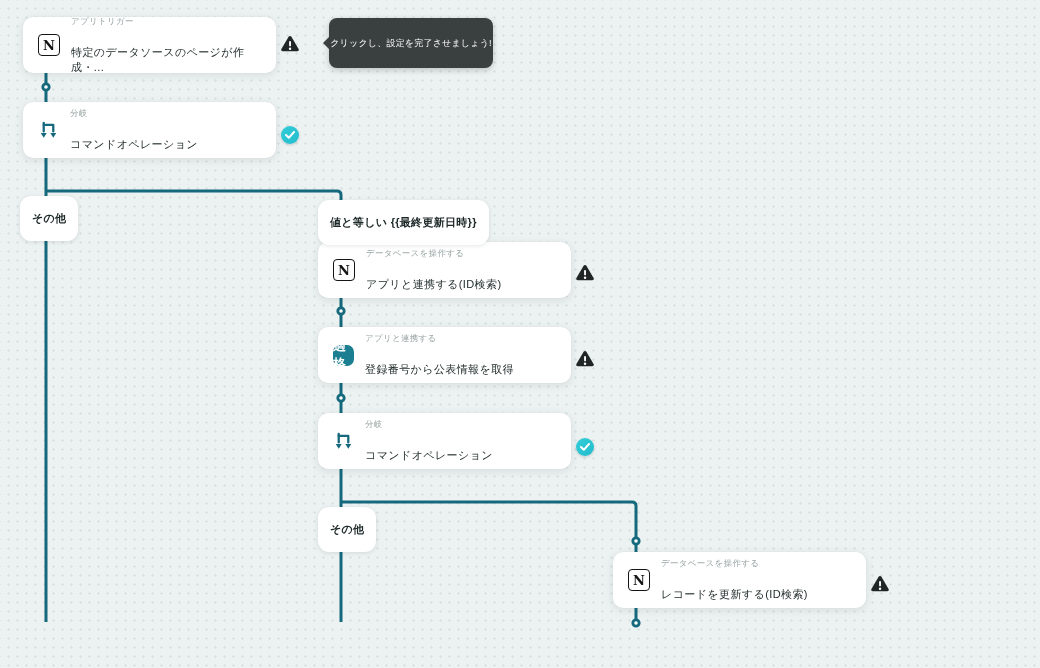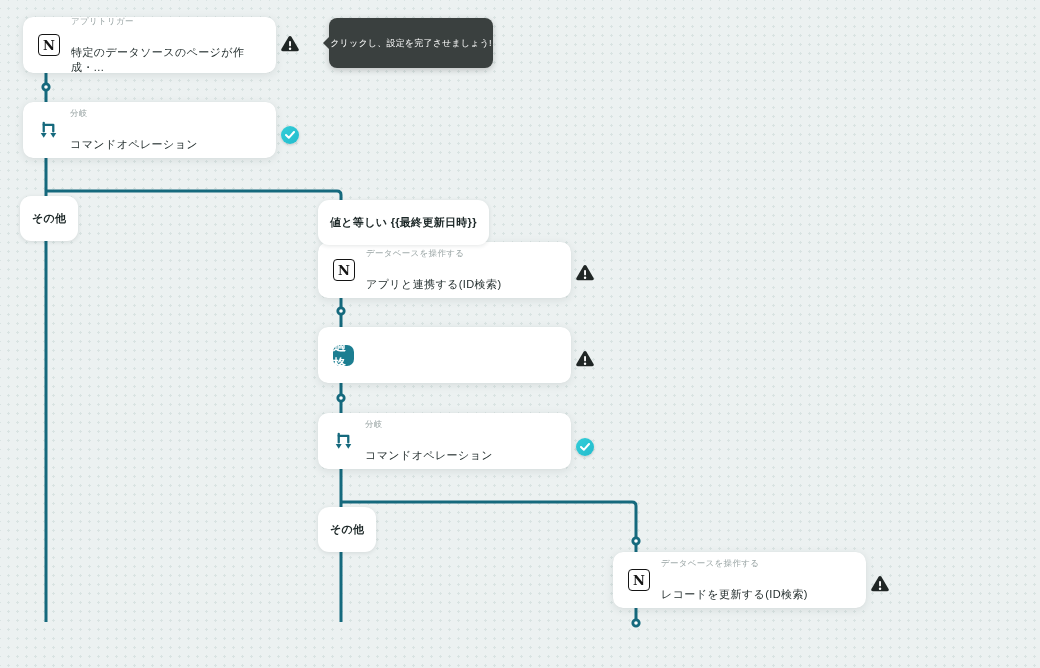--- a/index.html
+++ b/index.html
@@ -152,20 +152,24 @@
   <div class="status" style="left:575px;top:264px;">
     <svg width="20" height="18" viewBox="0 0 24 22">
       <path d="M10.3 2.2 A2 2 0 0 1 13.7 2.2 L22.5 17 A2 2 0 0 1 20.8 20 L3.2 20 A2 2 0 0 1 1.5 17 Z" fill="#202625"></path>
       <rect x="10.9" y="7.2" width="2.3" height="6.6" rx="1.1" fill="#fff"></rect>
       <circle cx="12.05" cy="16.7" r="1.5" fill="#fff"></circle>
     </svg>
   </div>
 
   <div class="node" style="left:318px;top:327px;">
     <span class="tekikaku-icon">適格</span>
+    <span class="node-text">
+      <span class="node-category">アプリと連携する</span>
+      <span class="node-title">登録番号から公表情報を取得</span>
+    </span>
   </div>
   <div class="status" style="left:575px;top:350px;">
     <svg width="20" height="18" viewBox="0 0 24 22">
       <path d="M10.3 2.2 A2 2 0 0 1 13.7 2.2 L22.5 17 A2 2 0 0 1 20.8 20 L3.2 20 A2 2 0 0 1 1.5 17 Z" fill="#202625"></path>
       <rect x="10.9" y="7.2" width="2.3" height="6.6" rx="1.1" fill="#fff"></rect>
       <circle cx="12.05" cy="16.7" r="1.5" fill="#fff"></circle>
     </svg>
   </div>
 
   <div class="node" style="left:318px;top:413px;">

